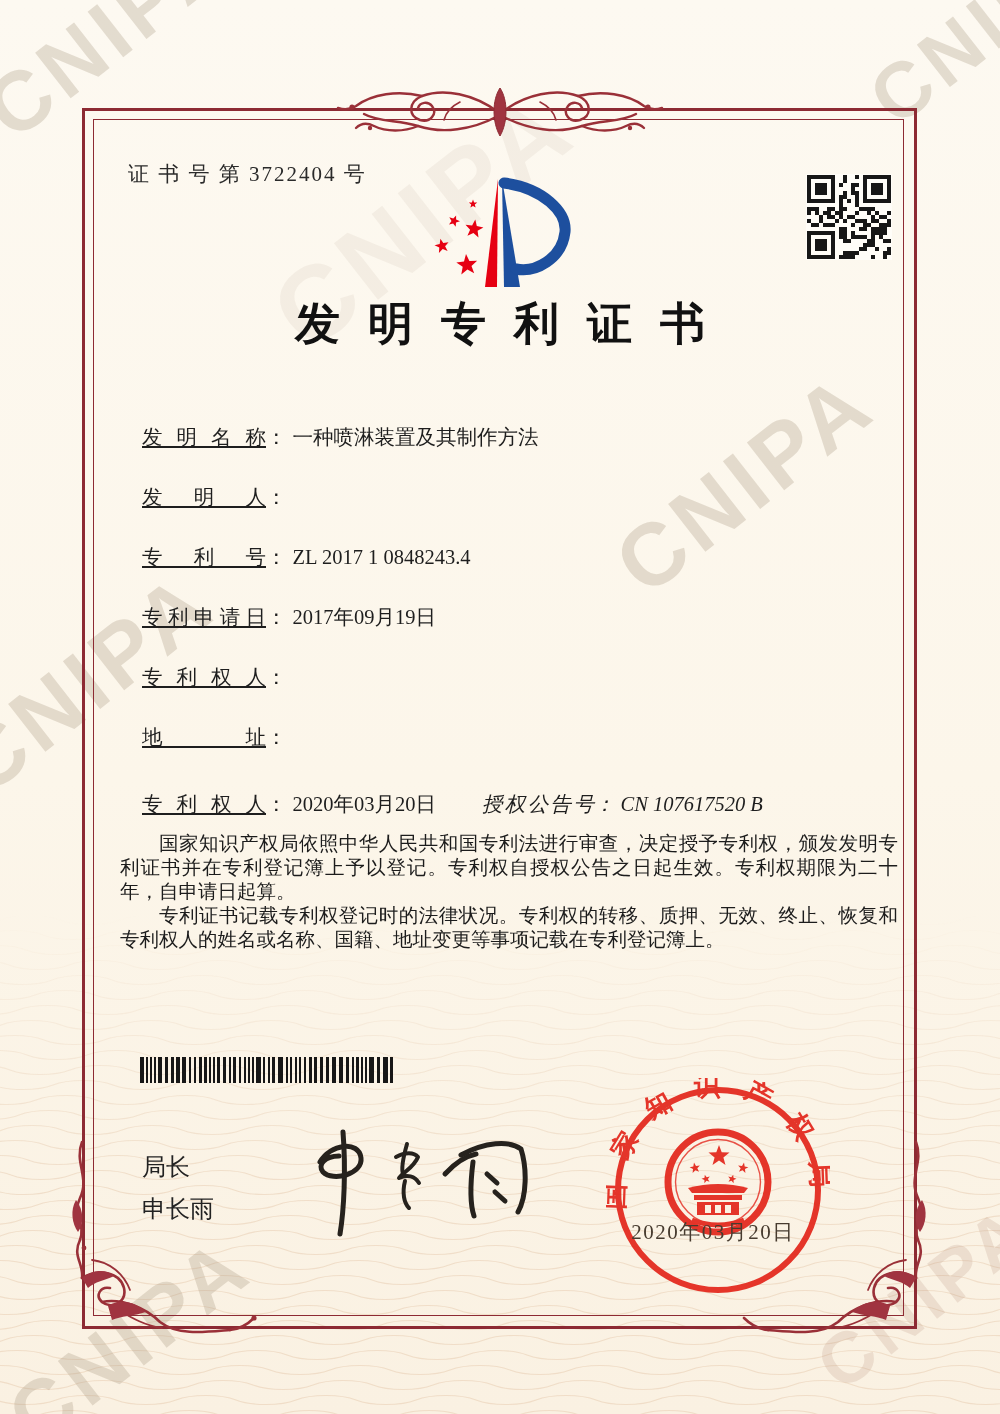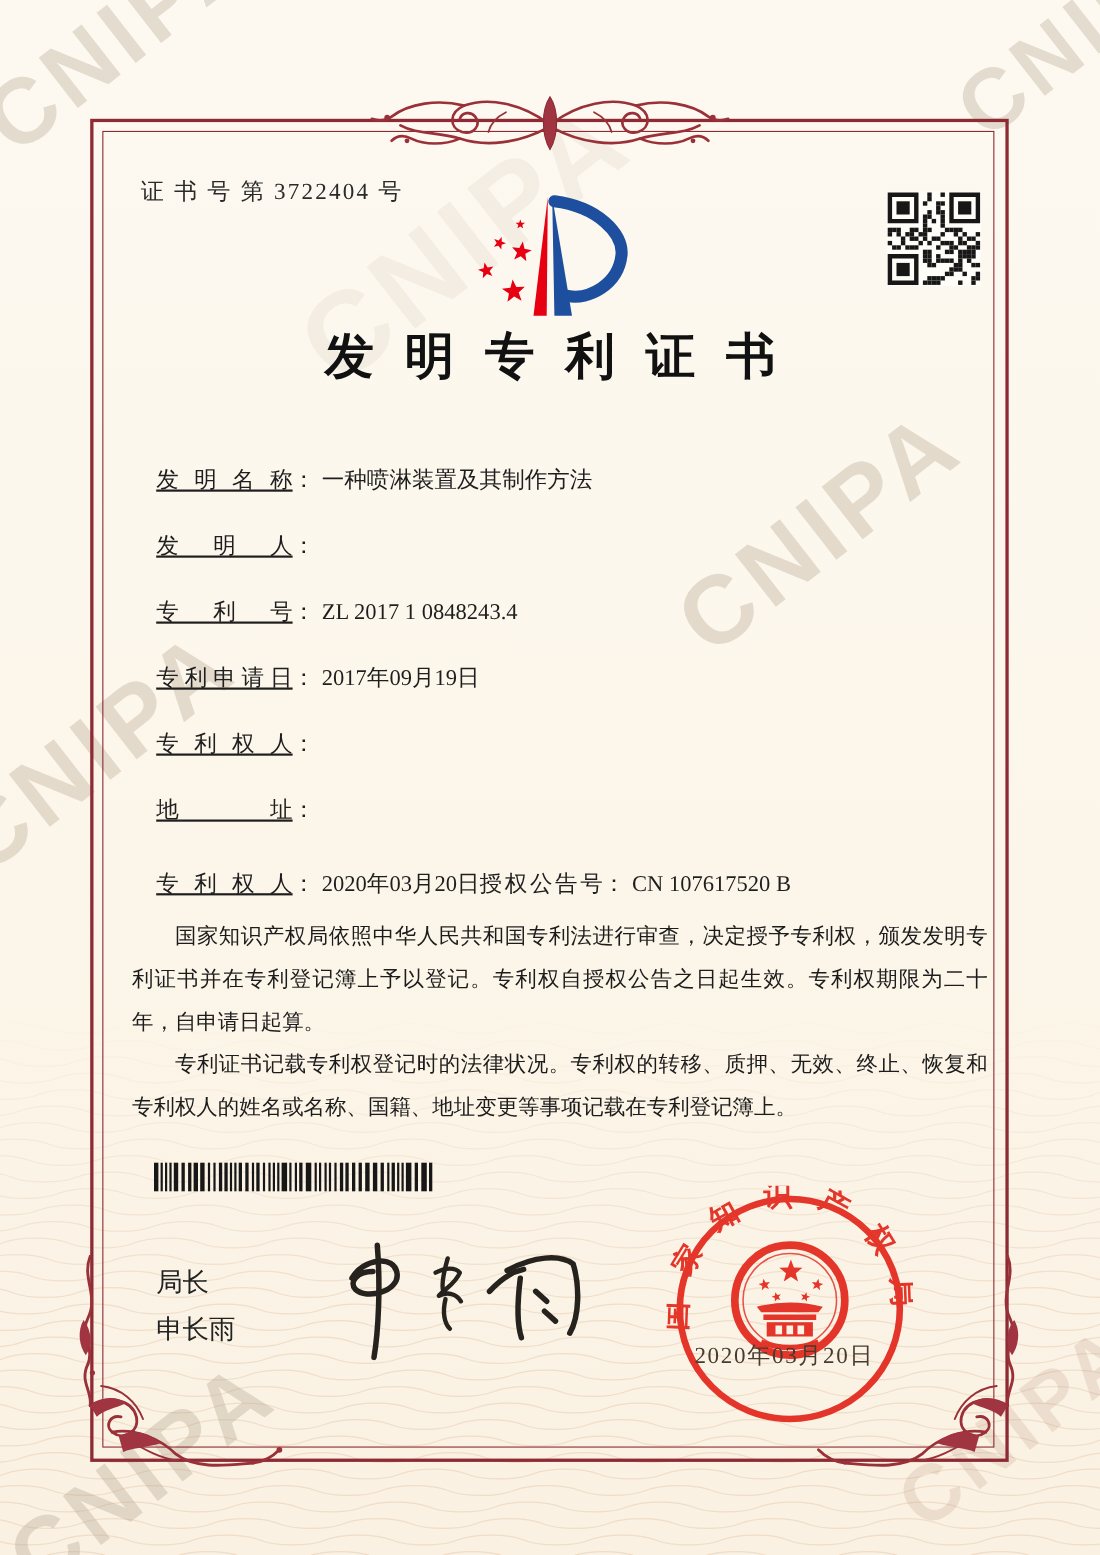--- a/index.html
+++ b/index.html
@@ -36,23 +36,23 @@
   .qr{left:806px;top:174px;width:86px;height:86px;}
   .title{left:0;top:294px;width:1000px;text-align:center;font-size:45px;font-weight:700;
          letter-spacing:28px;text-indent:28px;color:#111;}
   .fields{left:142px;top:422px;width:648px;}
   .frow{display:flex;font-size:20.5px;line-height:30px;margin-bottom:30px;}
   .flabel{display:inline-block;width:124px;text-align:justify;text-align-last:justify;flex:none;text-decoration:underline;}
   .fcolon{flex:none;margin-right:6px;}
   .fvalue{max-width:580px;}
   .addr .fvalue{width:580px;word-break:break-all;line-height:31px;}
   .grant{left:142px;top:789px;display:flex;font-size:20.5px;line-height:30px;}
-  .grant .p2{display:flex;}
+  .grant .p2{margin-left:46px;display:flex;font-style:italic;}
   .grant .flabel2{display:inline-block;width:112px;text-align:justify;text-align-last:justify;}
-  .paras{left:120px;top:832px;width:778px;font-size:19.5px;line-height:39px;text-align:justify;color:#1c1c1c;}
+  .paras{left:120px;top:832px;width:778px;font-size:19.5px;line-height:24px;text-align:justify;color:#1c1c1c;}
   .paras p{margin:0;text-indent:2em;}
   .barcode{left:140px;top:1057px;width:260px;height:26px;display:flex;align-items:stretch;}
   .barcode i{display:block;background:#171717;height:100%;flex:none;}
   .signer{left:142px;top:1146px;font-size:24px;line-height:42px;color:#222;}
   .sig{left:285px;top:1110px;width:250px;height:132px;z-index:5;}
   .seal{left:606px;top:1078px;width:224px;height:224px;z-index:6;}
 </style>
 </head>
 <body>
 

